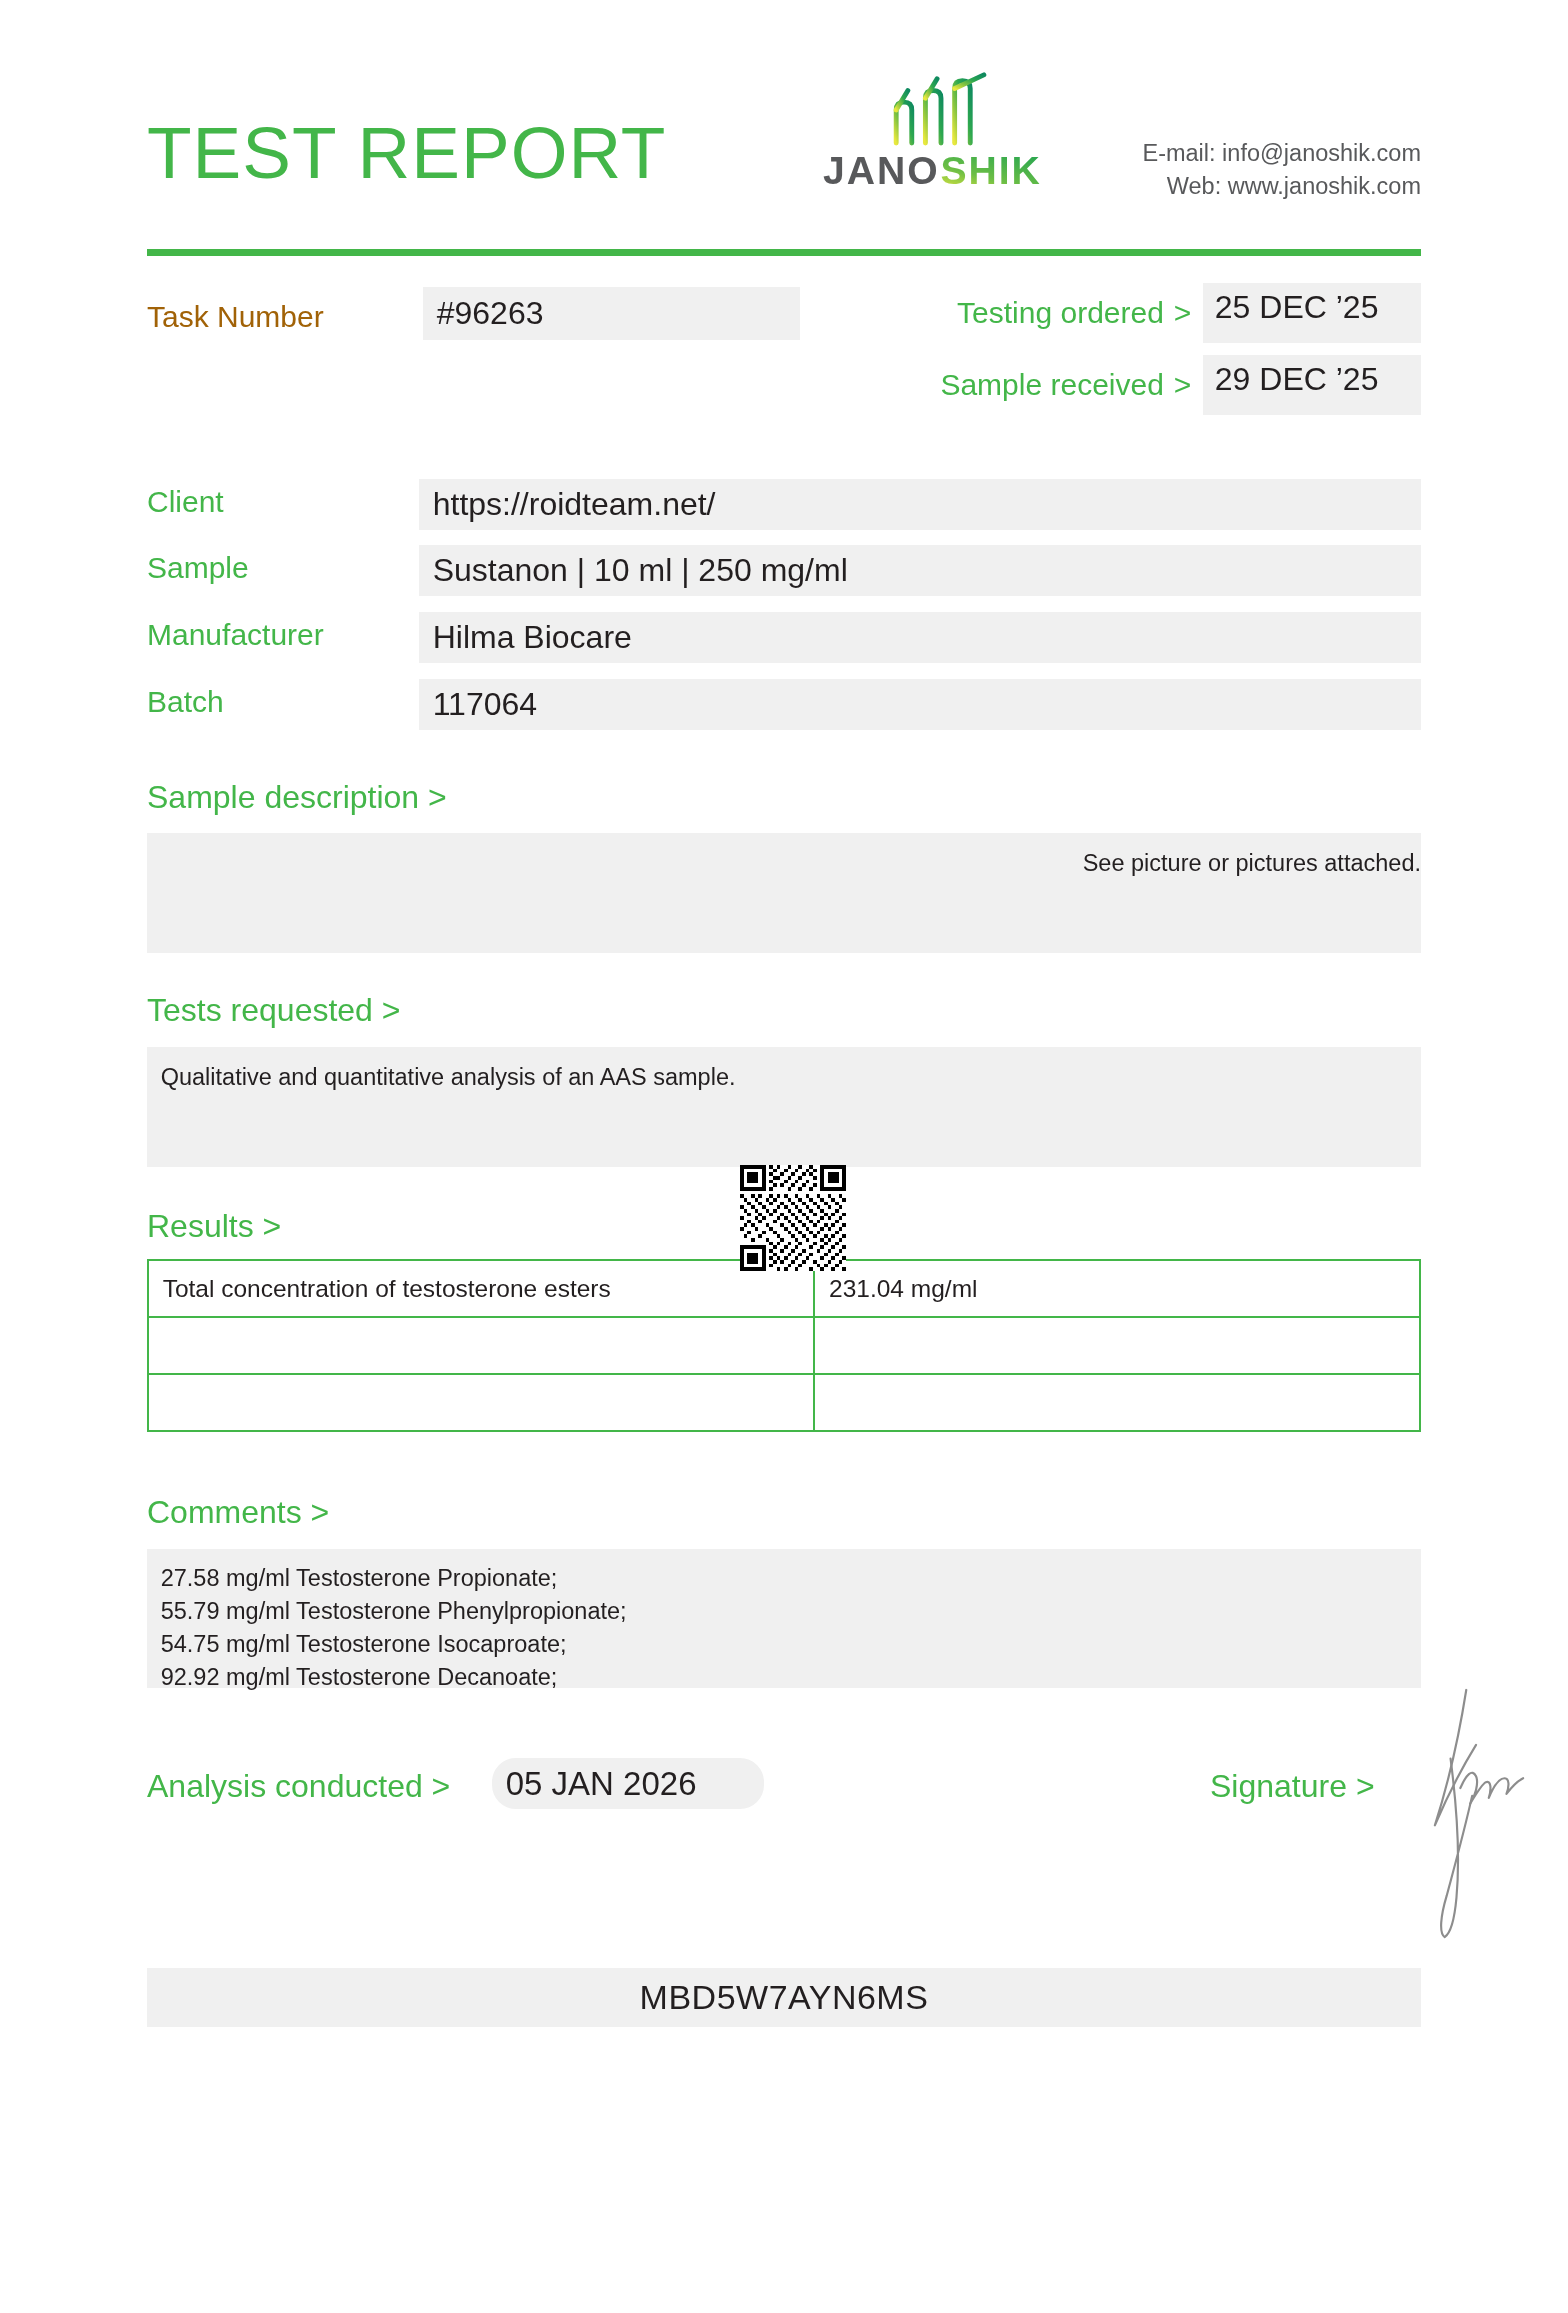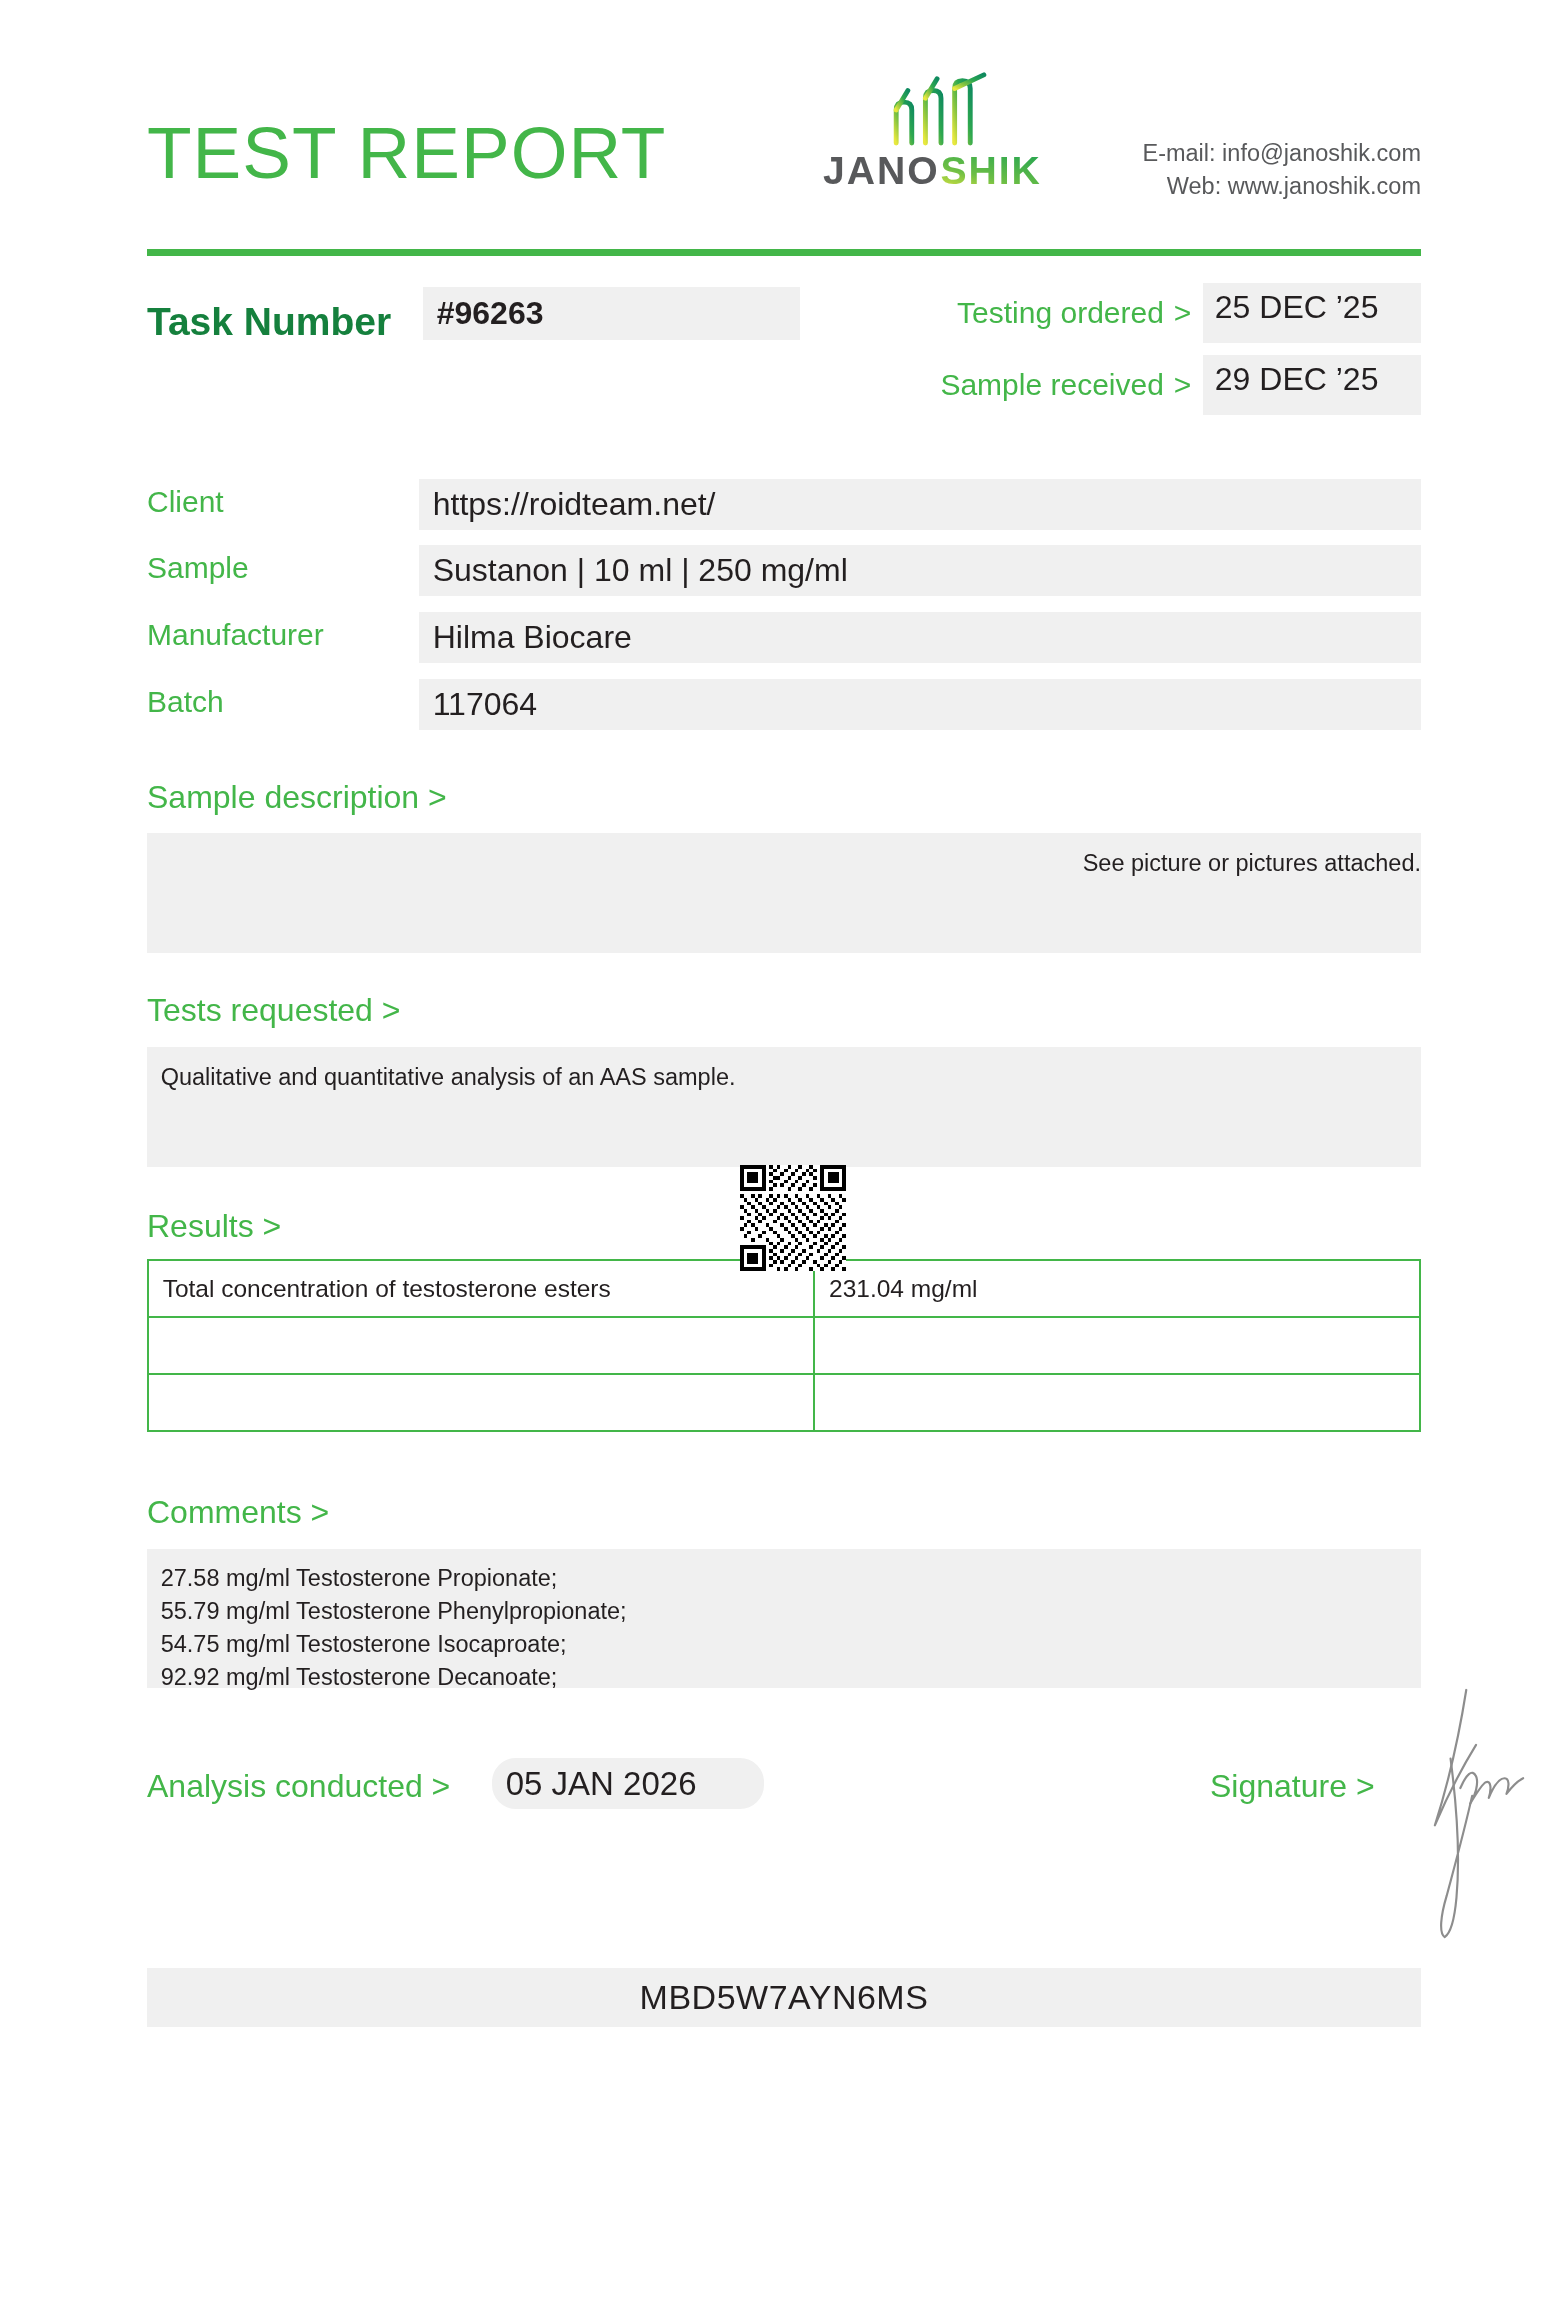--- a/index.html
+++ b/index.html
@@ -76,23 +76,23 @@
     margin-top: 3.9px;
   }
 
   
   .task-row {
     position: relative;
     height: 147px;
     margin-top: 31px;
   }
   .label-green {
-    color: #15803d;
-    font-size: 39px;
-    font-weight: 700;
+    color: #a16207;
+    font-size: 30px;
+    font-weight: 400;
     white-space: nowrap;
   }
   .task-label {
     position: absolute;
     left: 0;
     top: 13.7px;
   }
   .field-grey {
     background: #f0f0f0;
     color: #231f20;
@@ -100,21 +100,20 @@
   .task-value {
     position: absolute;
     left: 276px;
     top: 0;
     width: 377px;
     height: 53px;
     line-height: 53px;
     padding-left: 13.7px;
     box-sizing: border-box;
     font-size: 32px;
-    font-weight: bold;
   }
   .dates {
     position: absolute;
     right: 0;
     top: -3.9px;
     width: 549px;
   }
   .date-line {
     display: flex;
     align-items: center;

